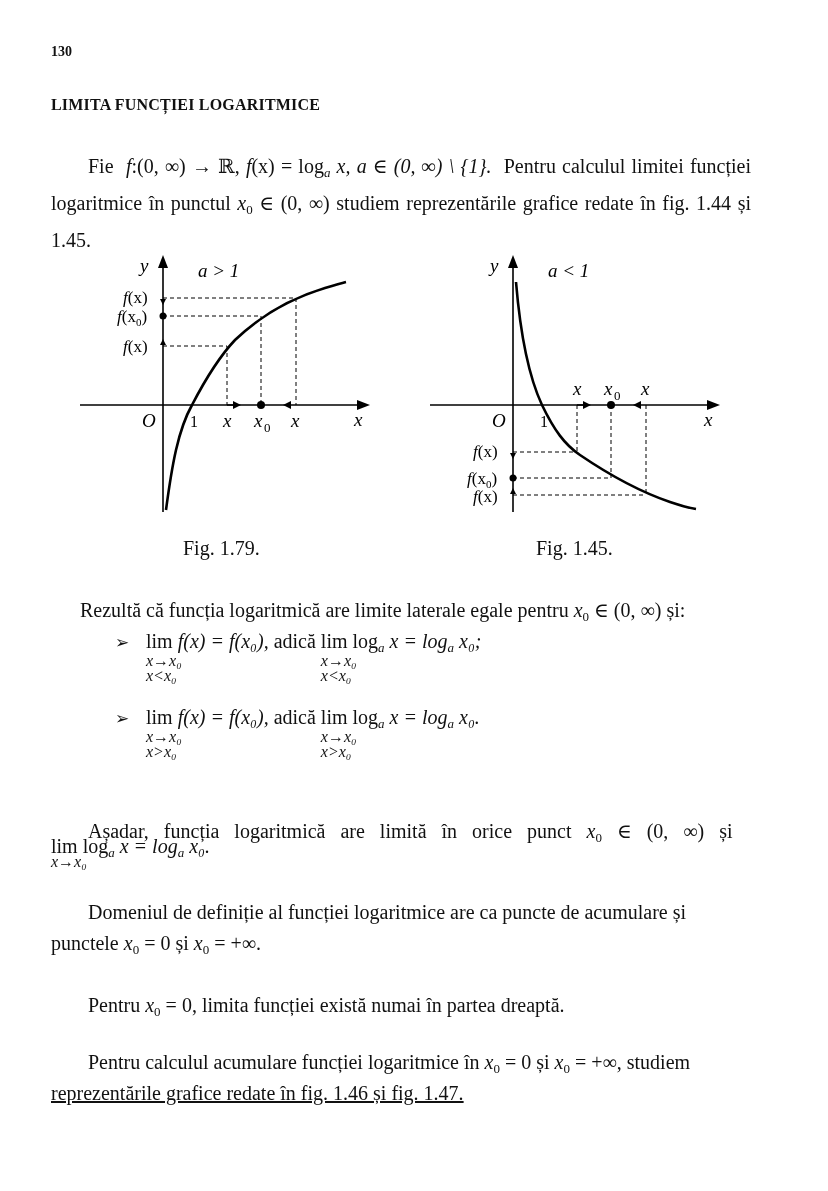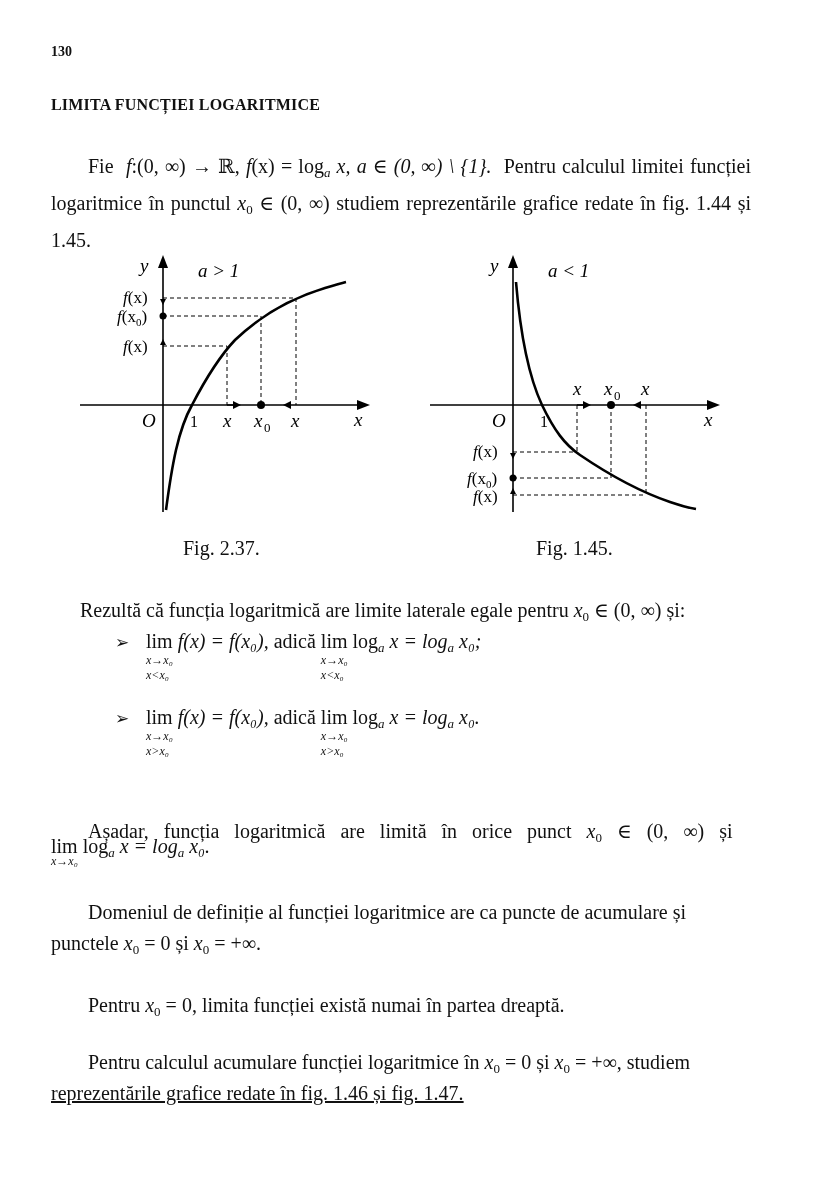--- a/index.html
+++ b/index.html
@@ -11,21 +11,21 @@
   .abs { position: absolute; }
   .page-number { left: 51px; top: 44px; font-size: 14px; font-weight: bold; }
   .title { left: 51px; top: 96px; font-size: 16px; font-weight: bold; letter-spacing: 0.2px; }
   .para { left: 51px; width: 700px; font-size: 20px; line-height: 30px; }
   .indent { text-indent: 37px; }
   .justify { text-align: justify; text-align-last: left; }
   i, .it { font-style: italic; }
   sub.s { font-size: 13px; vertical-align: -4px; font-style: normal; }
   sub.si { font-size: 13px; vertical-align: -4px; font-style: italic; }
   .limblock { display: inline-block; position: relative; text-align: left; }
-  .limsub { position: absolute; left: 0; font-size: 12px; font-style: italic; line-height: 13px; white-space: nowrap; }
+  .limsub { position: absolute; left: 0; font-size: 16px; font-style: italic; line-height: 13px; white-space: nowrap; }
   .caption { font-size: 20px; }
   .bullet { left: 115px; font-size: 20px; }
   .bullet-arrow { display: inline-block; width: 26px; font-size: 17px; }
   svg text { font-family: "Liberation Serif", "DejaVu Serif", serif; }
 </style>
 </head>
 <body>
 
 <div class="abs page-number">130</div>
 <div class="abs title">LIMITA FUNCȚIEI LOGARITMICE</div>
@@ -76,21 +76,21 @@
   <text x="153" y="177" font-size="19" font-style="italic">x</text>
   <text x="184" y="177" font-size="19" font-style="italic">x</text>
   <text x="194" y="182" font-size="13">0</text>
   <text x="221" y="177" font-size="19" font-style="italic">x</text>
   <g font-size="17">
     <text x="53" y="53"><tspan font-style="italic">f</tspan><tspan>(x)</tspan></text>
     <text x="47" y="72"><tspan font-style="italic">f</tspan><tspan>(x</tspan><tspan font-size="11" dy="4">0</tspan><tspan dy="-4">)</tspan></text>
     <text x="53" y="102"><tspan font-style="italic">f</tspan><tspan>(x)</tspan></text>
   </g>
 </svg>
-<div class="abs caption" style="left:183px; top:537px;">Fig. 2.37.</div>
+<div class="abs caption" style="left:183px; top:537px;">Fig. 1.79.</div>
 
 <svg class="abs" style="left:420px; top:250px;" width="310" height="270" viewBox="0 0 310 270">
   <line x1="10" y1="155" x2="295" y2="155" stroke="#000" stroke-width="1.6"></line>
   <polygon points="300,155 287,150 287,160" fill="#000"></polygon>
   <line x1="93" y1="262" x2="93" y2="12" stroke="#000" stroke-width="1.6"></line>
   <polygon points="93,5 88,18 98,18" fill="#000"></polygon>
   <g stroke="#000" stroke-width="1" stroke-dasharray="4,3" fill="none">
     <line x1="93" y1="202" x2="157" y2="202"></line>
     <line x1="157" y1="155" x2="157" y2="202"></line>
     <line x1="93" y1="228" x2="191" y2="228"></line>

